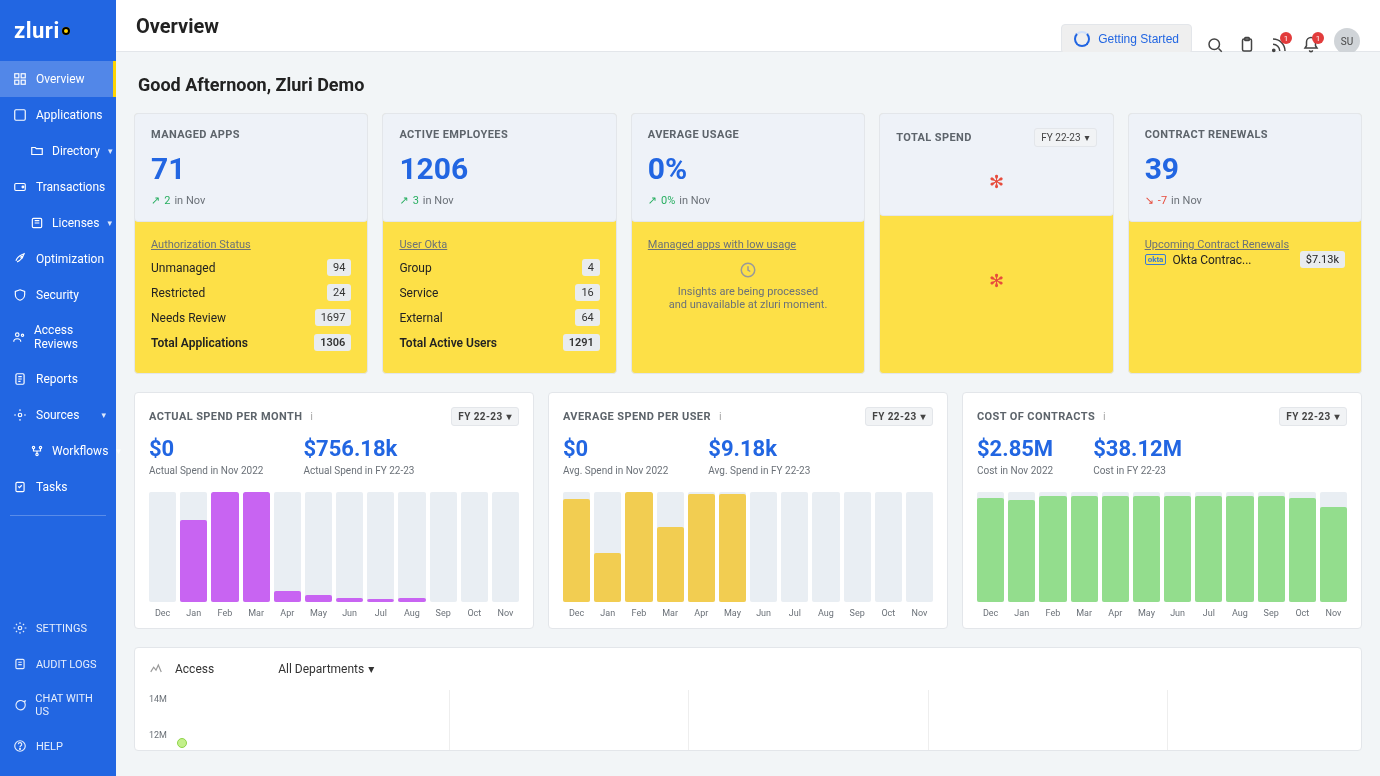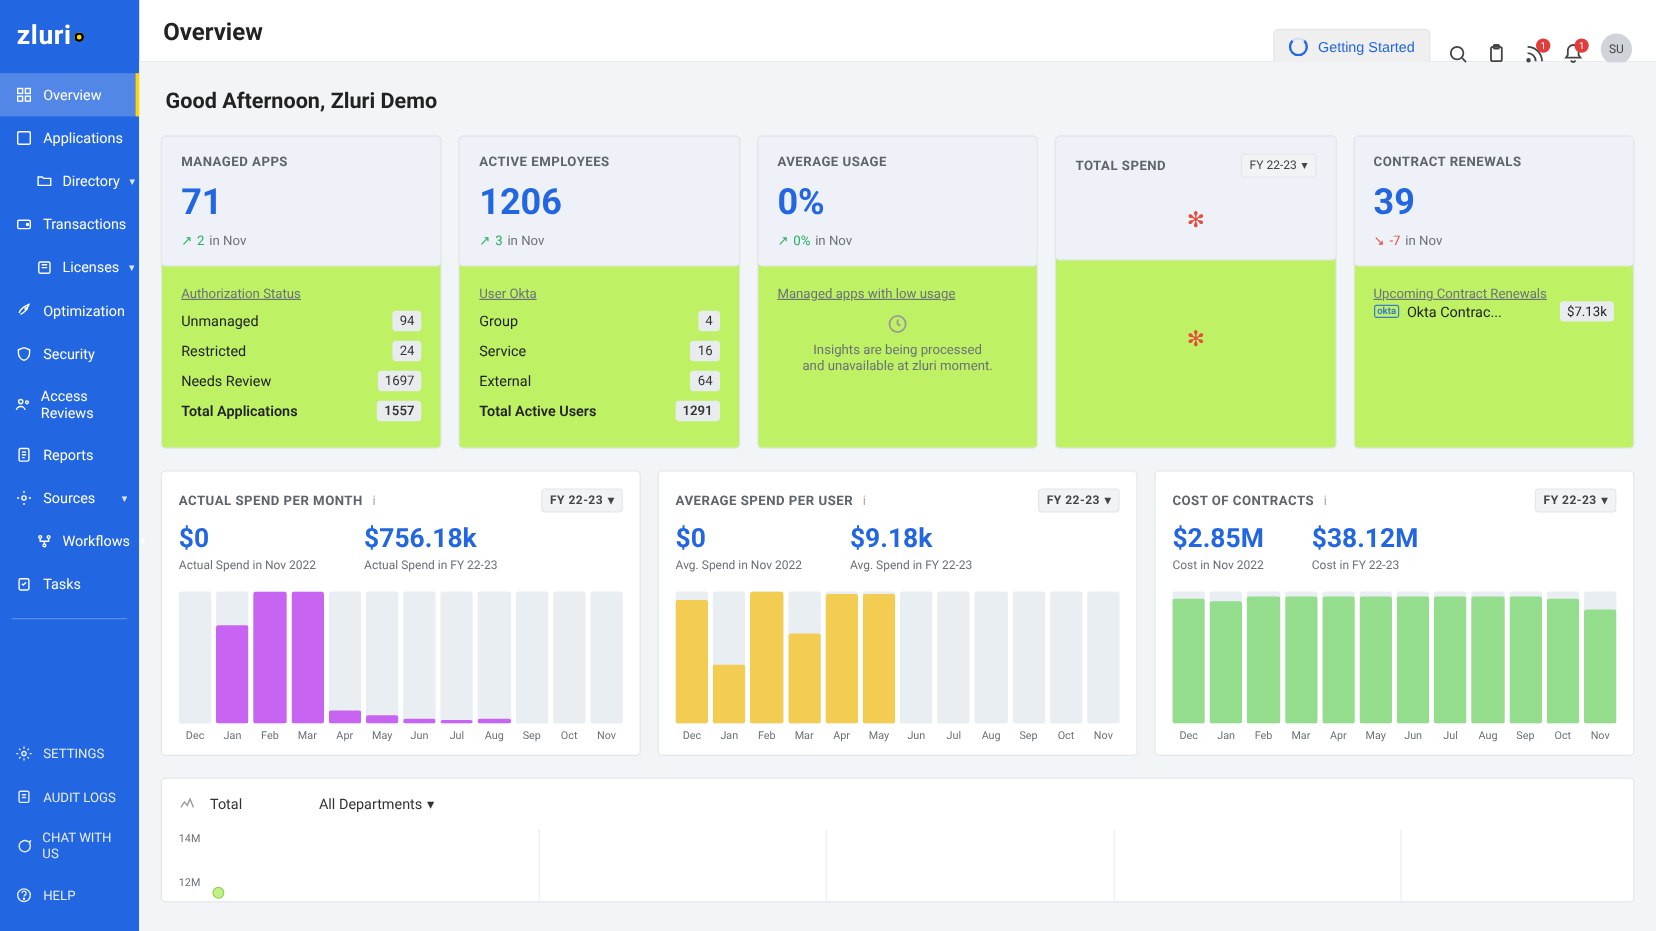--- a/index.html
+++ b/index.html
@@ -47,21 +47,21 @@
   .notif-dot { position:absolute; top:-4px; right:-4px; width:12px; height:12px; border-radius:50%; background:#e23c3c; color:#fff; font-size:8px; display:flex; align-items:center; justify-content:center; }
   .avatar { width:26px; height:26px; border-radius:50%; background:#d0d4d8; color:#444; font-size:10px; display:flex; align-items:center; justify-content:center; cursor:pointer; }
 
   
   .content { flex:1; overflow:auto; background:var(--page-bg); padding:22px 18px 24px 18px; }
   .greeting { font-weight:700; font-size:18px; margin:0 0 18px 4px; }
 
   .row { display:flex; gap:14px; }
   .kpi-row > .kcard { flex:1 1 0; }
 
-  .kcard { background:#bef264; border:1px solid var(--card-border); border-radius:4px; display:flex; flex-direction:column; }
+  .kcard { background:#fde047; border:1px solid var(--card-border); border-radius:4px; display:flex; flex-direction:column; }
   .ktop { background:#eef2f8; border:1px solid var(--card-border); border-radius:4px; padding:14px 16px 14px 16px; margin:-1px -1px 10px -1px; }
   .klabel { font-size:11px; font-weight:700; color:#5d646b; letter-spacing:.4px; }
   .kvalue { font-size:30px; font-weight:700; color:var(--blue); margin-top:10px; }
   .kdelta { margin-top:8px; font-size:11px; color:var(--muted); display:flex; align-items:center; gap:4px; }
   .kdelta .d-up { color:#27ae60; }
   .kdelta .d-down { color:#e74c3c; }
   .kbody { padding:6px 16px 14px 16px; }
   .kbody-title { font-size:11px; color:var(--muted); margin-bottom:0;text-decoration:underline; }
   .krow { display:flex; align-items:center; justify-content:space-between; font-size:12px; margin:8px 0;gap:15px; }
   .krow .badge { background:var(--badge-bg); border-radius:3px; padding:2px 6px; font-size:11px; color:#333; }
@@ -336,21 +336,21 @@
               <div class="krow">
                 <span>Restricted</span>
                 <span class="badge">24</span>
               </div>
               <div class="krow">
                 <span>Needs Review</span>
                 <span class="badge">1697</span>
               </div>
               <div class="krow total">
                 <span>Total Applications</span>
-                <span class="badge">1557</span>
+                <span class="badge">1306</span>
               </div>
             </div>
         </div>
       </div>
 
       <div class="kcard">
         <div class="ktop">
           <div class="klabel">ACTIVE EMPLOYEES</div>
           <div class="kvalue">1206</div>
           <div class="kdelta">
@@ -732,21 +732,21 @@
             </div>
           </div>
       </div>
     </div>
 
     <div class="spends-card">
       <div class="spends-head">
         <svg width="14" height="14" viewBox="0 0 24 24" fill="none" stroke="currentColor" stroke-width="2">
             <path d="M3 17l5-8 4 5 4-9 5 12"></path>
           </svg>
-        <span>Total</span>
+        <span>Access</span>
         <span style="width:40px"></span>
         <span class="dept-select">
           <span>All Departments</span>
           <span>▾</span>
         </span>
       </div>
       <div class="line-chart">
         <span class="ytick" style="top:15%">14M</span>
         <span class="ytick" style="top:75%">12M</span>
         <span class="grid-v" style="left:25%"></span>

